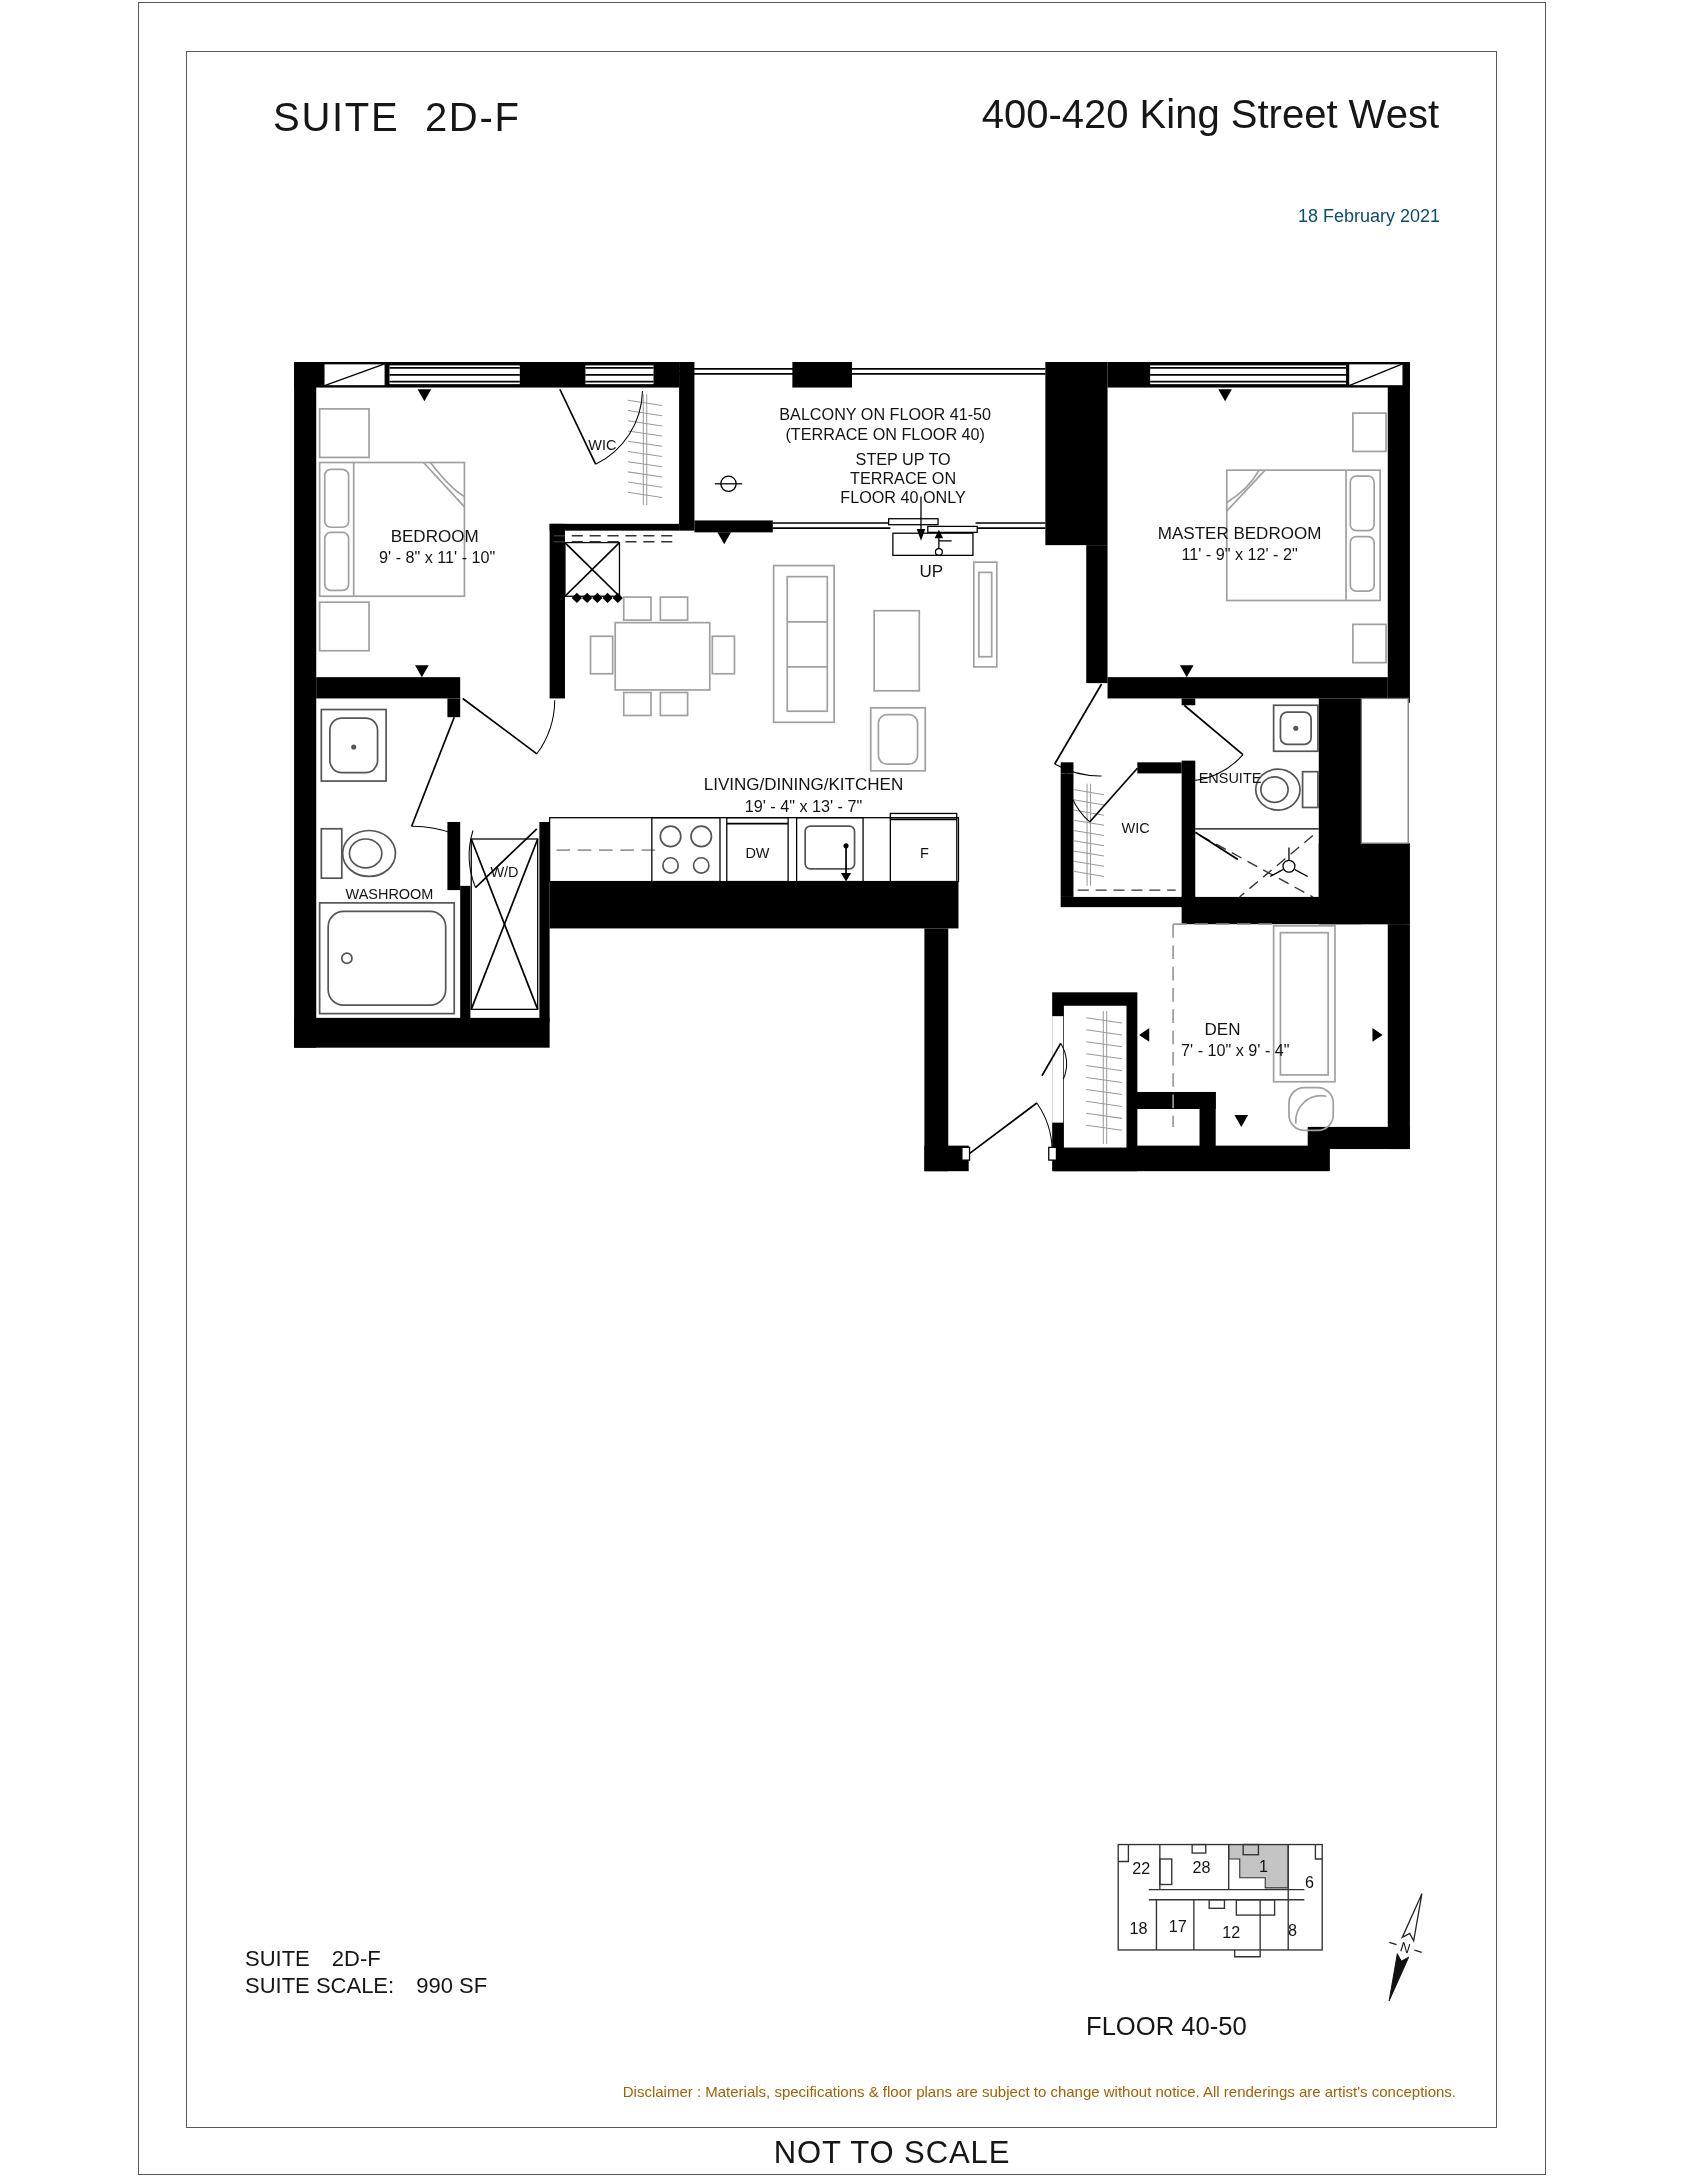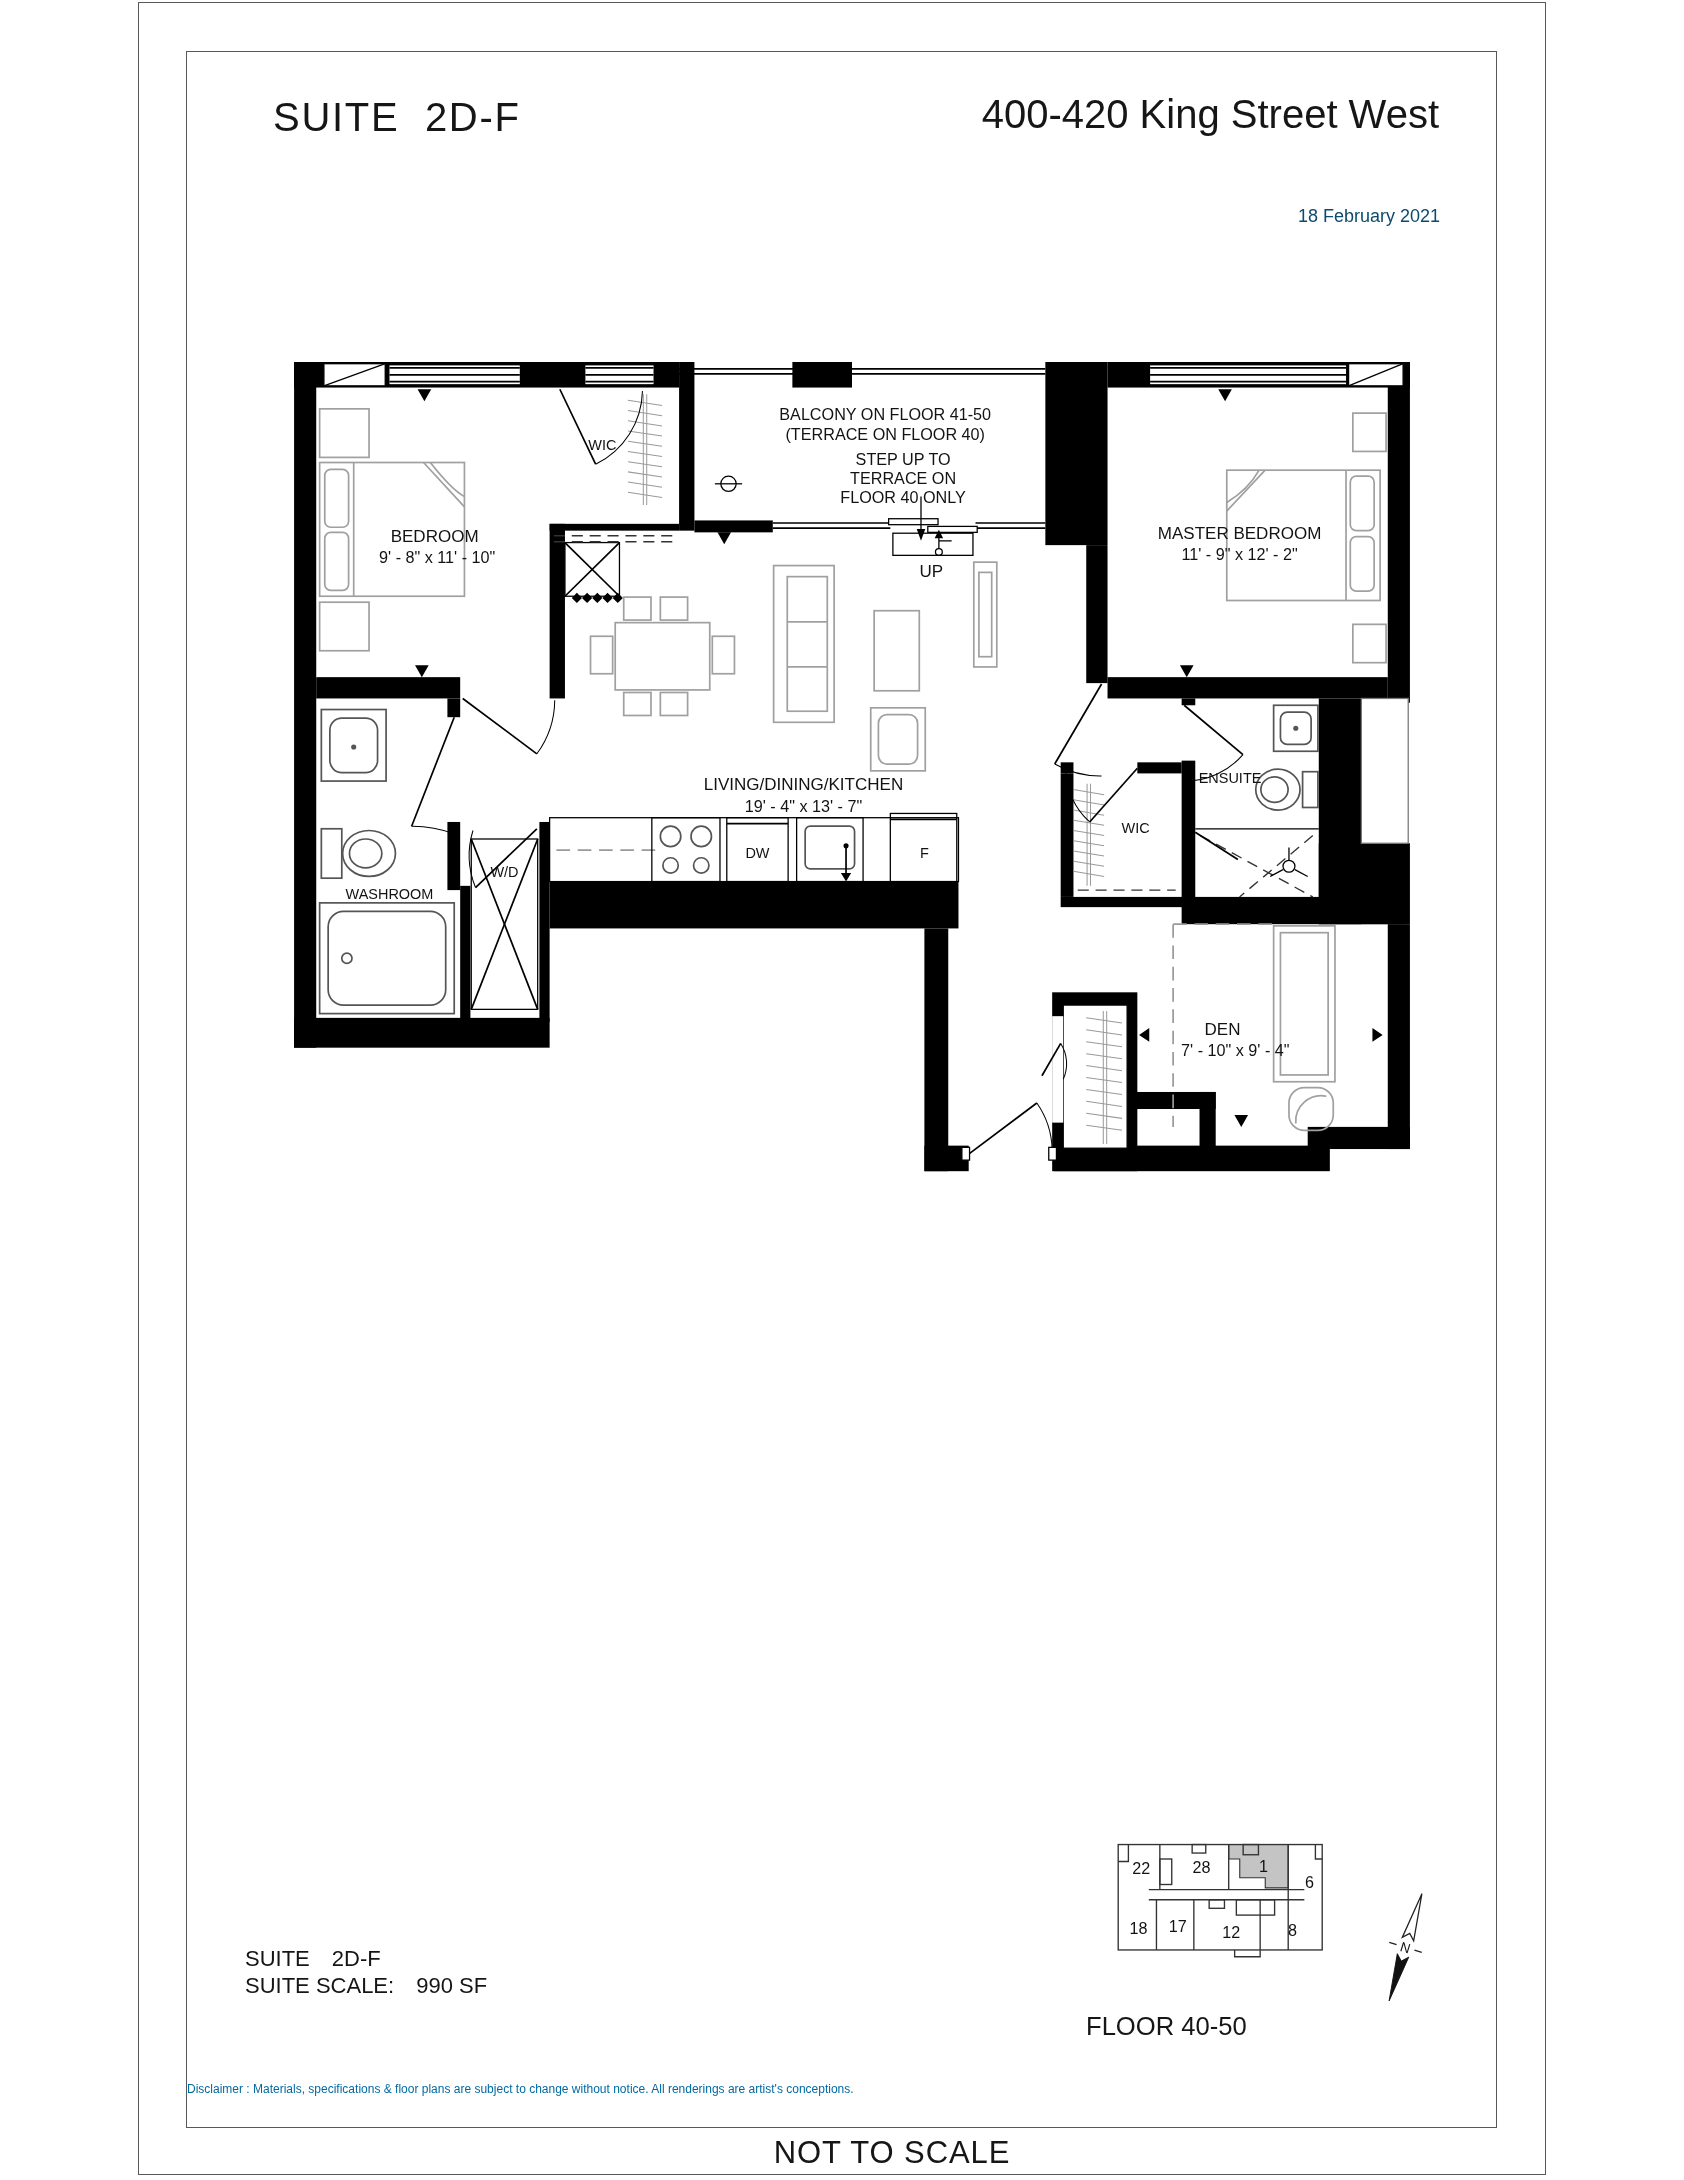--- a/index.html
+++ b/index.html
@@ -16,22 +16,22 @@
   .hdr-date{position:absolute;left:1014px;top:206px;width:426px;text-align:right;
         font-size:18px;color:#0c4a6e;}
   .plan-wrap{position:absolute;left:294px;top:362px;width:1116px;height:839px;}
   .suite-info{position:absolute;left:245px;top:1946px;font-size:22px;color:#151515;line-height:1.22;}
   .suite-info .row{white-space:pre;}
   .gap1{display:inline-block;width:25.6px;}
   .gap2{display:inline-block;width:22px;}
   .keyplan-wrap{position:absolute;left:1107px;top:1825px;width:223px;height:136px;}
   .floor-label{position:absolute;left:1086px;top:1964px;font-size:25.6px;color:#161616;margin-top:48px;}
   .north-wrap{position:absolute;left:1363px;top:1881px;width:85px;height:136px;}
-  .disclaimer{position:absolute;left:187px;top:2082px;width:1269px;text-align:left;
-        font-size:12px;line-height:1.32;color:#0369a1;}
+  .disclaimer{position:absolute;left:187px;top:2082px;width:1269px;text-align:right;
+        font-size:15px;line-height:1.32;color:#a16207;}
   .nts{position:absolute;left:138px;top:2135px;width:1508px;text-align:center;
         font-size:31px;letter-spacing:0.9px;color:#161616;}
   svg text{font-family:"Liberation Sans", sans-serif;fill:#131313;}
   .room-lb{font-size:20px;}
   .dim-lb{font-size:19px;}
   .sm-lb{font-size:17px;}
   .balc-lb{font-size:19px;}
   .wall{fill:#000000;stroke:none;}
   .wline{stroke:#000000;stroke-width:2;fill:none;}
   .thin{stroke:#000000;stroke-width:1.5;fill:none;}

